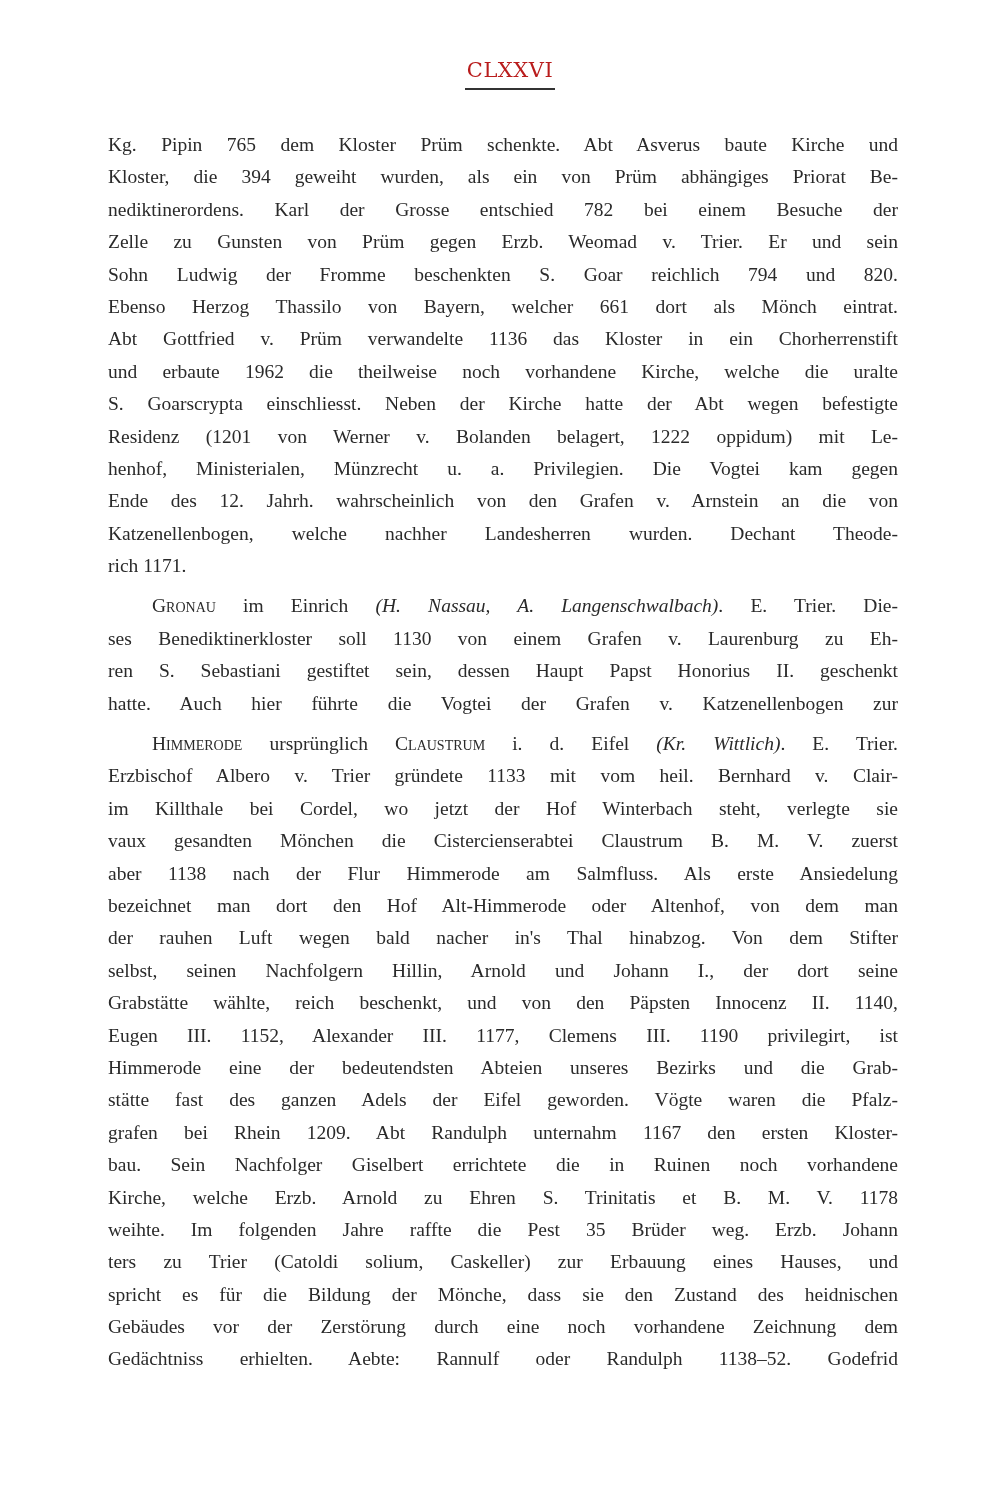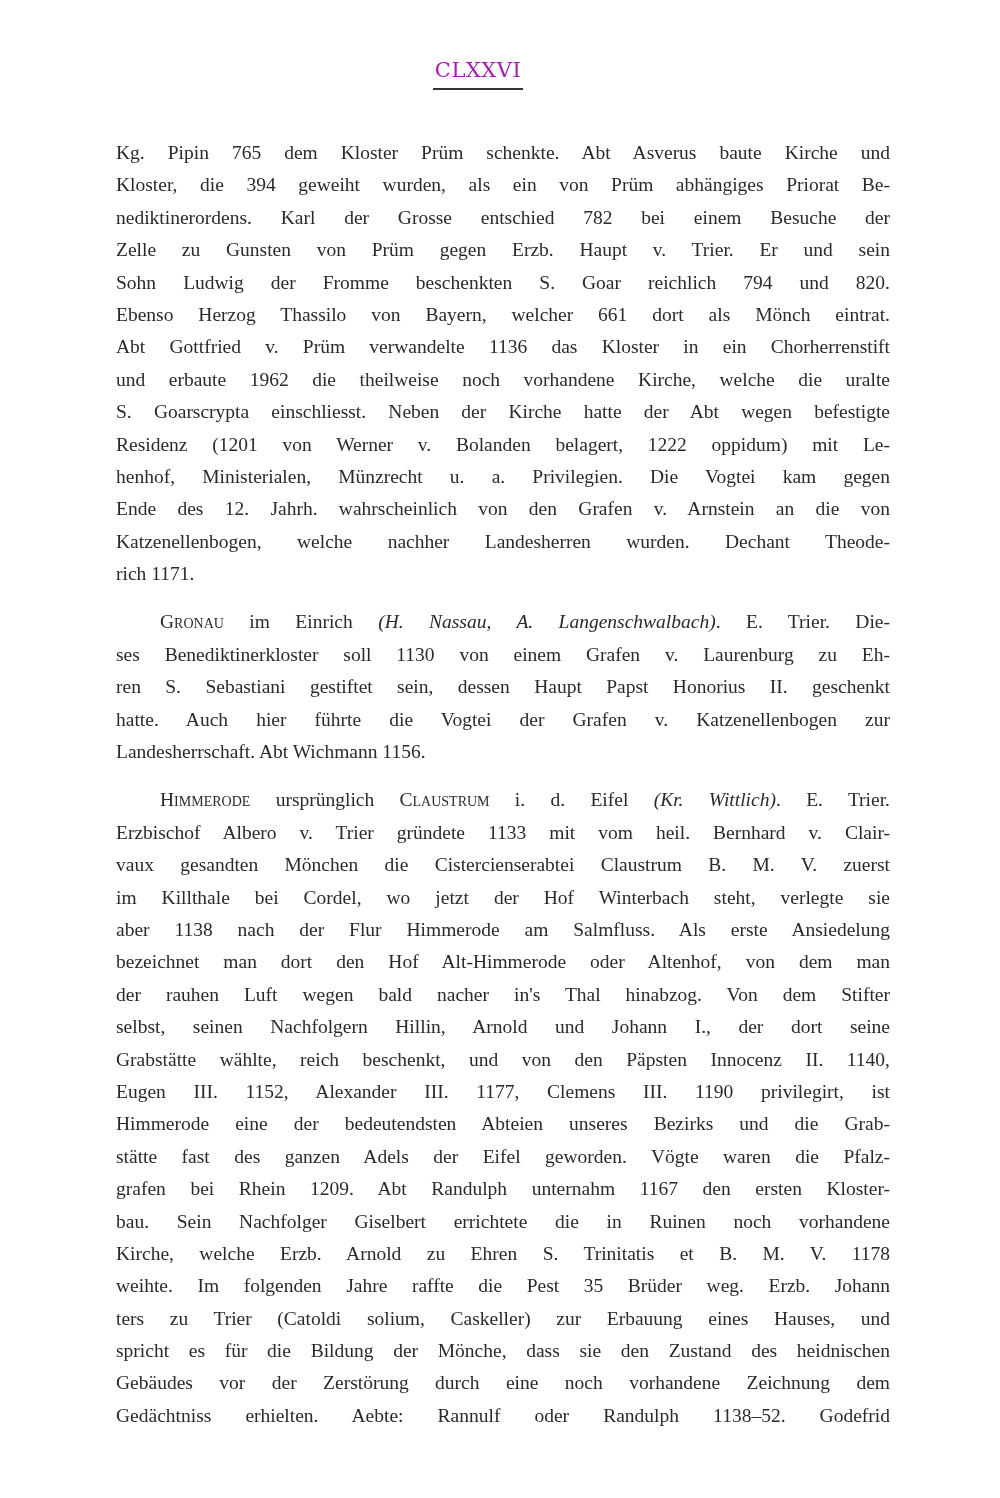--- a/index.html
+++ b/index.html
@@ -1,22 +1,22 @@
 <!DOCTYPE html>
 <html><head>
 <meta charset="utf-8">
 <style>
   html,body{margin:0;padding:0;background:#ffffff;}
   body{width:1000px;height:1498px;position:relative;overflow:hidden;
        font-family:"DejaVu Serif","Liberation Serif",serif;color:#2a2a2a;}
   .page-number{position:absolute;top:58px;left:0;width:956px;text-align:center;
-       font-size:21px;letter-spacing:0.5px;color:#a21caf;}
+       font-size:21px;letter-spacing:0.5px;color:#b91c1c;padding-left:32px;}
   .page-number span{border-bottom:2px solid #333;padding:0 2px 6px;}
   .body{position:absolute;top:121px;left:100px;width:806px;}
-  .para{margin:16px;}
+  .para{margin:8px;}
   .line{display:block;height:32.4px;line-height:32.4px;font-size:19.5px;
         text-align:justify;text-align-last:justify;white-space:nowrap;
         font-family:"Liberation Serif","DejaVu Serif",serif;}
   .line.last{text-align-last:left;}
   .line.indent{padding-left:44px;}
   .sc{font-variant:small-caps;}
   .it{font-style:italic;}
 </style>
 </head>
 <body>
@@ -24,46 +24,45 @@
 <div class="page-number">
   <span>CLXXVI</span>
 </div>
 
 <div class="body">
 
   <div class="para">
     <span class="line">Kg. Pipin 765 dem Kloster Prüm schenkte. Abt Asverus baute Kirche und</span>
     <span class="line">Kloster, die 394 geweiht wurden, als ein von Prüm abhängiges Priorat Be-</span>
     <span class="line">nediktinerordens. Karl der Grosse entschied 782 bei einem Besuche der</span>
-    <span class="line">Zelle zu Gunsten von Prüm gegen Erzb. Haupt v. Trier. Er und sein</span>
+    <span class="line">Zelle zu Gunsten von Prüm gegen Erzb. Weomad v. Trier. Er und sein</span>
     <span class="line">Sohn Ludwig der Fromme beschenkten S. Goar reichlich 794 und 820.</span>
     <span class="line">Ebenso Herzog Thassilo von Bayern, welcher 661 dort als Mönch eintrat.</span>
     <span class="line">Abt Gottfried v. Prüm verwandelte 1136 das Kloster in ein Chorherrenstift</span>
     <span class="line">und erbaute 1962 die theilweise noch vorhandene Kirche, welche die uralte</span>
     <span class="line">S. Goarscrypta einschliesst. Neben der Kirche hatte der Abt wegen befestigte</span>
     <span class="line">Residenz (1201 von Werner v. Bolanden belagert, 1222 oppidum) mit Le-</span>
     <span class="line">henhof, Ministerialen, Münzrecht u. a. Privilegien. Die Vogtei kam gegen</span>
     <span class="line">Ende des 12. Jahrh. wahrscheinlich von den Grafen v. Arnstein an die von</span>
     <span class="line">Katzenellenbogen, welche nachher Landesherren wurden. Dechant Theode-</span>
     <span class="line last">rich 1171.</span>
   </div>
 
   <div class="para">
     <span class="line indent"><span class="sc">Gronau</span><span> im Einrich </span><span class="it">(H. Nassau, A. Langenschwalbach)</span><span>. E. Trier. Die-</span></span>
     <span class="line">ses Benediktinerkloster soll 1130 von einem Grafen v. Laurenburg zu Eh-</span>
     <span class="line">ren S. Sebastiani gestiftet sein, dessen Haupt Papst Honorius II. geschenkt</span>
     <span class="line">hatte. Auch hier führte die Vogtei der Grafen v. Katzenellenbogen zur</span>
-    <span class="line last">Landesherrschaft. Abt Wichmann 1156.</span>
   </div>
 
   <div class="para">
     <span class="line indent"><span class="sc">Himmerode</span><span> ursprünglich </span><span class="sc">Claustrum</span><span> i. d. Eifel </span><span class="it">(Kr. Wittlich)</span><span>. E. Trier.</span></span>
     <span class="line">Erzbischof Albero v. Trier gründete 1133 mit vom heil. Bernhard v. Clair-</span>
+    <span class="line">im Killthale bei Cordel, wo jetzt der Hof Winterbach steht, verlegte sie</span>
     <span class="line">vaux gesandten Mönchen die Cistercienserabtei Claustrum B. M. V. zuerst</span>
-    <span class="line">im Killthale bei Cordel, wo jetzt der Hof Winterbach steht, verlegte sie</span>
     <span class="line">aber 1138 nach der Flur Himmerode am Salmfluss. Als erste Ansiedelung</span>
     <span class="line">bezeichnet man dort den Hof Alt-Himmerode oder Altenhof, von dem man</span>
     <span class="line">der rauhen Luft wegen bald nacher in's Thal hinabzog. Von dem Stifter</span>
     <span class="line">selbst, seinen Nachfolgern Hillin, Arnold und Johann I., der dort seine</span>
     <span class="line">Grabstätte wählte, reich beschenkt, und von den Päpsten Innocenz II. 1140,</span>
     <span class="line">Eugen III. 1152, Alexander III. 1177, Clemens III. 1190 privilegirt, ist</span>
     <span class="line">Himmerode eine der bedeutendsten Abteien unseres Bezirks und die Grab-</span>
     <span class="line">stätte fast des ganzen Adels der Eifel geworden. Vögte waren die Pfalz-</span>
     <span class="line">grafen bei Rhein 1209. Abt Randulph unternahm 1167 den ersten Kloster-</span>
     <span class="line">bau. Sein Nachfolger Giselbert errichtete die in Ruinen noch vorhandene</span>

